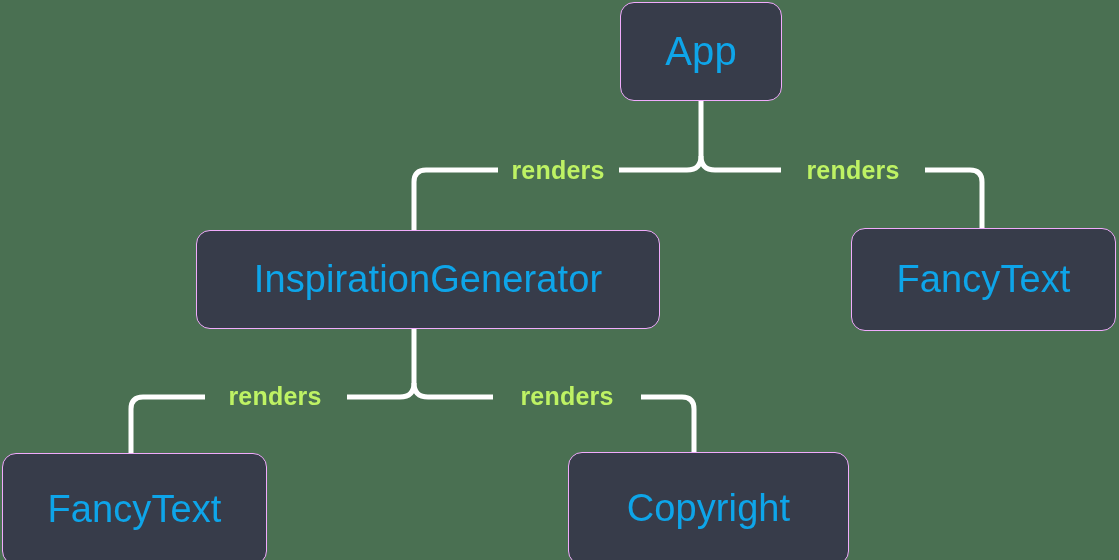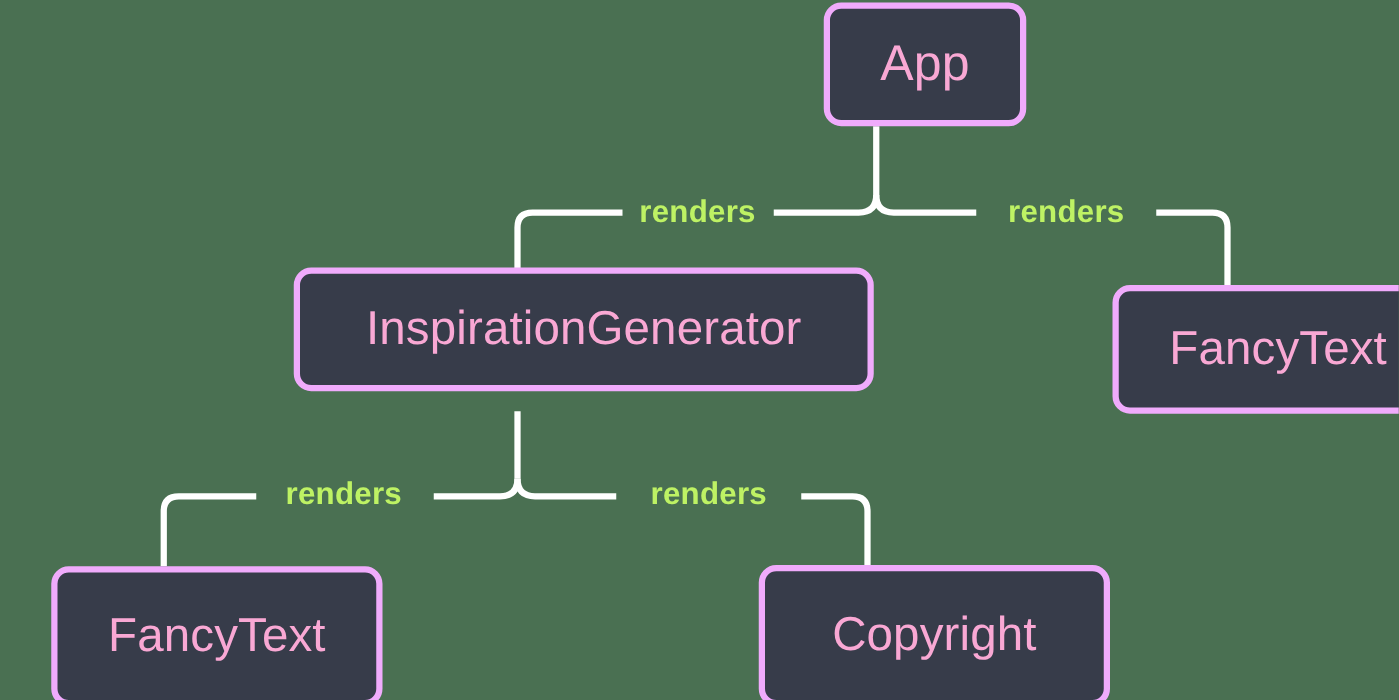--- a/index.html
+++ b/index.html
@@ -22,44 +22,43 @@
     position: absolute;
     left: 0;
     top: 0;
     width: 1119px;
     height: 560px;
   }
   .node {
     position: absolute;
     box-sizing: border-box;
     background: #373c4a;
-    border: 5px solid #f0abfc;
+    border: 1px solid #f0abfc;
     border-radius: 14px;
-    color: #f9a8d4;
+    color: #0ea5e9;
     display: flex;
     align-items: center;
     justify-content: center;
     font-size: 38px;
     font-weight: 400;
     letter-spacing: 0.1px;
     white-space: nowrap;
-    margin-left: 39px;
   }
   .edge-label {
     position: absolute;
     color: #bef264;
     font-size: 25px;
     font-weight: 700;
     letter-spacing: 0.2px;
     white-space: nowrap;
     transform: translate(-50%, -50%);
   }
   
   #node-app        { left: 620px; top: 2px;   width: 162px; height: 99px;  font-size: 40px; }
-  #node-inspgen    { left: 196px; top: 214px; width: 464px; height: 99px;  }
+  #node-inspgen    { left: 196px; top: 230px; width: 464px; height: 99px;  }
   #node-fancy-r    { left: 851px; top: 228px; width: 265px; height: 103px; }
   #node-fancy-bl   { left: 2px;   top: 453px; width: 265px; height: 112px; }
   #node-copyright  { left: 568px; top: 452px; width: 281px; height: 113px; }
 </style>
 </head>
 <body>
 
 <div id="stage">
 
   <svg id="wires" viewBox="0 0 1119 560" xmlns="http://www.w3.org/2000/svg">

